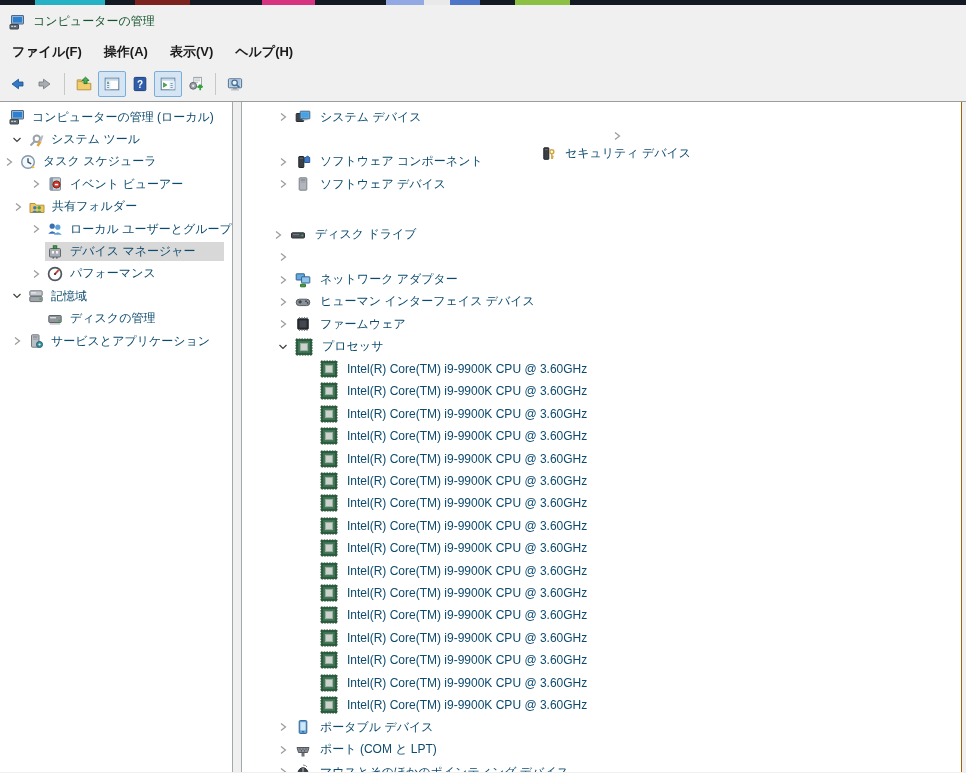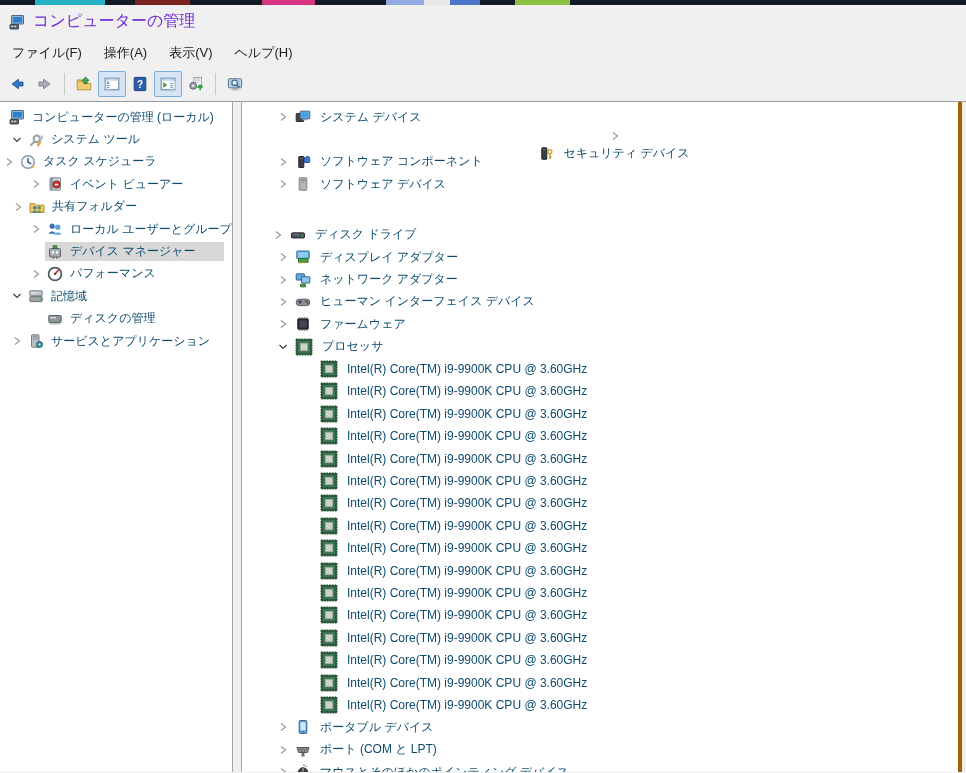--- a/index.html
+++ b/index.html
@@ -6,35 +6,35 @@
   html,body { width:966px; height:773px; overflow:hidden; }
   body { font-family:"Liberation Sans","DejaVu Sans",sans-serif; background:#fff; }
   .screen { position:relative; width:966px; height:773px; background:#f0f0f0; overflow:hidden; }
 
   
   .desktop-strip { position:relative; height:5px; background:#131a24; }
   .desktop-strip .seg { position:absolute; top:0; height:5px; }
 
   .titlebar { height:33px; display:flex; align-items:center; padding-left:9px; background:#f0f0f0; }
   .app-icon { width:16px; height:16px; margin-right:8px; display:inline-flex; }
-  .title-text { font-size:16px; color:#6d28d9; }
-
-  .menubar { height:28px; display:flex; align-items:flex-end; background:#f0f0f0; font-size:13px; color:#1b1b1b; padding-left:1px; }
+  .title-text { font-size:12px; color:#14532d; }
+
+  .menubar { height:28px; display:flex; align-items:center; background:#f0f0f0; font-size:13px; color:#1b1b1b; padding-left:1px;font-weight:bold; }
   .menu-item { padding:4px 11px; cursor:default; }
 
   .toolbar { height:36px; display:flex; align-items:center; background:#f0f0f0; border-bottom:1px solid #9b9ea1; padding-left:3px; }
   .tb-btn { width:28px; height:26px; display:flex; align-items:center; justify-content:center; border:1px solid transparent; border-radius:2px; background:transparent; padding:0; }
   .tb-btn.pressed { background:#d5e5f3; border-color:#79aedb; }
   .tb-ic { display:inline-flex; }
   .tb-sep { width:1px; height:22px; background:#c6c8ca; margin:0 5px; }
 
   .content { display:flex; height:670px; background:#f0f0f0; }
   .left-pane { width:233px; background:#fff; border-right:1px solid #a3a8ad; padding-top:4px; overflow:hidden; flex:none; }
   .pane-gap { width:8px; background:#f0f0f0; flex:none; }
-  .right-pane { flex:1; background:#fff; border-left:1px solid #a3a8ad; border-right:4px solid #a16207; margin-right:4px; padding-top:4px; overflow:hidden; }
+  .right-pane { flex:1; background:#fff; border-left:1px solid #a3a8ad; border-right:1px solid #a16207; margin-right:4px; padding-top:4px; overflow:hidden; }
 
   .row { height:22.4px; display:flex; align-items:center; font-size:12px; color:#0c4a6e; white-space:nowrap; }
   .chev { width:18px; height:16px; display:inline-flex; align-items:center; justify-content:center; flex:none; }
   .right-pane .chev { width:21px; }
   .item-body { display:flex; align-items:center; padding:1px 2px; }
   .item-body.sel { background:#d8d8d8; flex:1; margin-right:8px; }
   .ticon { display:inline-flex; flex:none; margin-right:5px; align-items:center; }
   .right-pane .ticon { margin-right:7px; }
   .tlabel { padding:0 2px; }
 </style>
@@ -433,33 +433,20 @@
             </span>
             <span class="tlabel">ディスク ドライブ</span>
           </span>
         </div>
         <div class="row" style="padding-left: 30px;">
           <span class="chev">
             <svg width="10" height="12" viewBox="0 0 10 12">
               <path d="M3 2.5 L7.5 6 L3 9.5" fill="none" stroke="#9b9b9b" stroke-width="1.2"></path>
             </svg>
           </span>
-          <span class="item-body">
-            <span class="ticon">
-              <svg width="16" height="16" viewBox="0 0 16 16">
-                <rect x="1.8" y="2" width="12.4" height="7.6" rx="0.5" fill="#63aee4" stroke="#3d6a92"></rect>
-                <rect x="3" y="3.2" width="10" height="5.2" fill="#8ecbf2"></rect>
-                <rect x="3.5" y="9.6" width="9.5" height="3.6" fill="#4d9e4d" stroke="#2f6f2f"></rect>
-                <rect x="4.5" y="13.2" width="1.2" height="1.4" fill="#d8b23c"></rect>
-                <rect x="6.5" y="13.2" width="1.2" height="1.4" fill="#d8b23c"></rect>
-                <rect x="8.5" y="13.2" width="1.2" height="1.4" fill="#d8b23c"></rect>
-              </svg>
-            </span>
-            <span class="tlabel">ディスプレイ アダプター</span>
-          </span>
         </div>
         <div class="row" style="padding-left: 30px;">
           <span class="chev">
             <svg width="10" height="12" viewBox="0 0 10 12">
               <path d="M3 2.5 L7.5 6 L3 9.5" fill="none" stroke="#9b9b9b" stroke-width="1.2"></path>
             </svg>
           </span>
           <span class="item-body">
             <span class="ticon">
               <svg width="16" height="16" viewBox="0 0 16 16">

